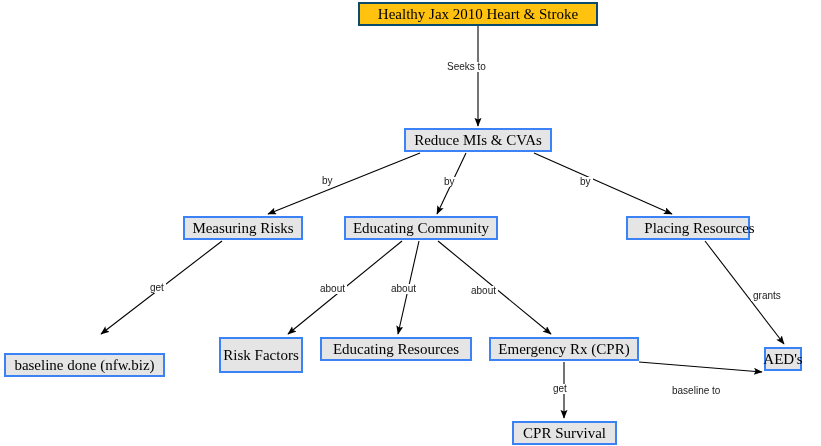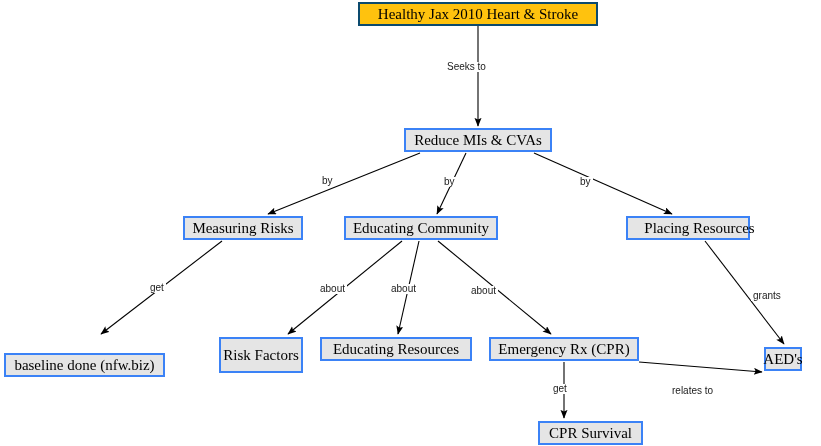--- a/index.html
+++ b/index.html
@@ -104,31 +104,31 @@
       </div>
       <div class="node" style="left: 320px; top: 337px; width: 152px; height: 24px;">
         <span>Educating Resources</span>
       </div>
       <div class="node" style="left: 489px; top: 337px; width: 150px; height: 24px;">
         <span>Emergency Rx (CPR)</span>
       </div>
       <div class="node" style="left: 764px; top: 347px; width: 38px; height: 24px;">
         <span>AED's</span>
       </div>
-      <div class="node" style="left: 538px; top: 421px; width: 105px; height: 24px;">
+      <div class="node" style="left: 512px; top: 421px; width: 105px; height: 24px;">
         <span>CPR Survival</span>
       </div>
     </div>
   <div id="label-layer">
       <div class="edge-label" style="left: 445px; top: 62px;">Seeks to</div>
       <div class="edge-label" style="left: 320px; top: 176px;">by</div>
       <div class="edge-label" style="left: 442px; top: 177px;">by</div>
       <div class="edge-label" style="left: 578px; top: 177px;">by</div>
       <div class="edge-label" style="left: 148px; top: 283px;">get</div>
       <div class="edge-label" style="left: 318px; top: 284px;">about</div>
       <div class="edge-label" style="left: 389px; top: 284px;">about</div>
       <div class="edge-label" style="left: 469px; top: 286px;">about</div>
       <div class="edge-label" style="left: 751px; top: 291px;">grants</div>
       <div class="edge-label" style="left: 551px; top: 384px;">get</div>
-      <div class="edge-label" style="left: 670px; top: 386px;">relates to</div>
+      <div class="edge-label" style="left: 670px; top: 386px;">baseline to</div>
     </div>
 
 </div>
 
 </body></html>

